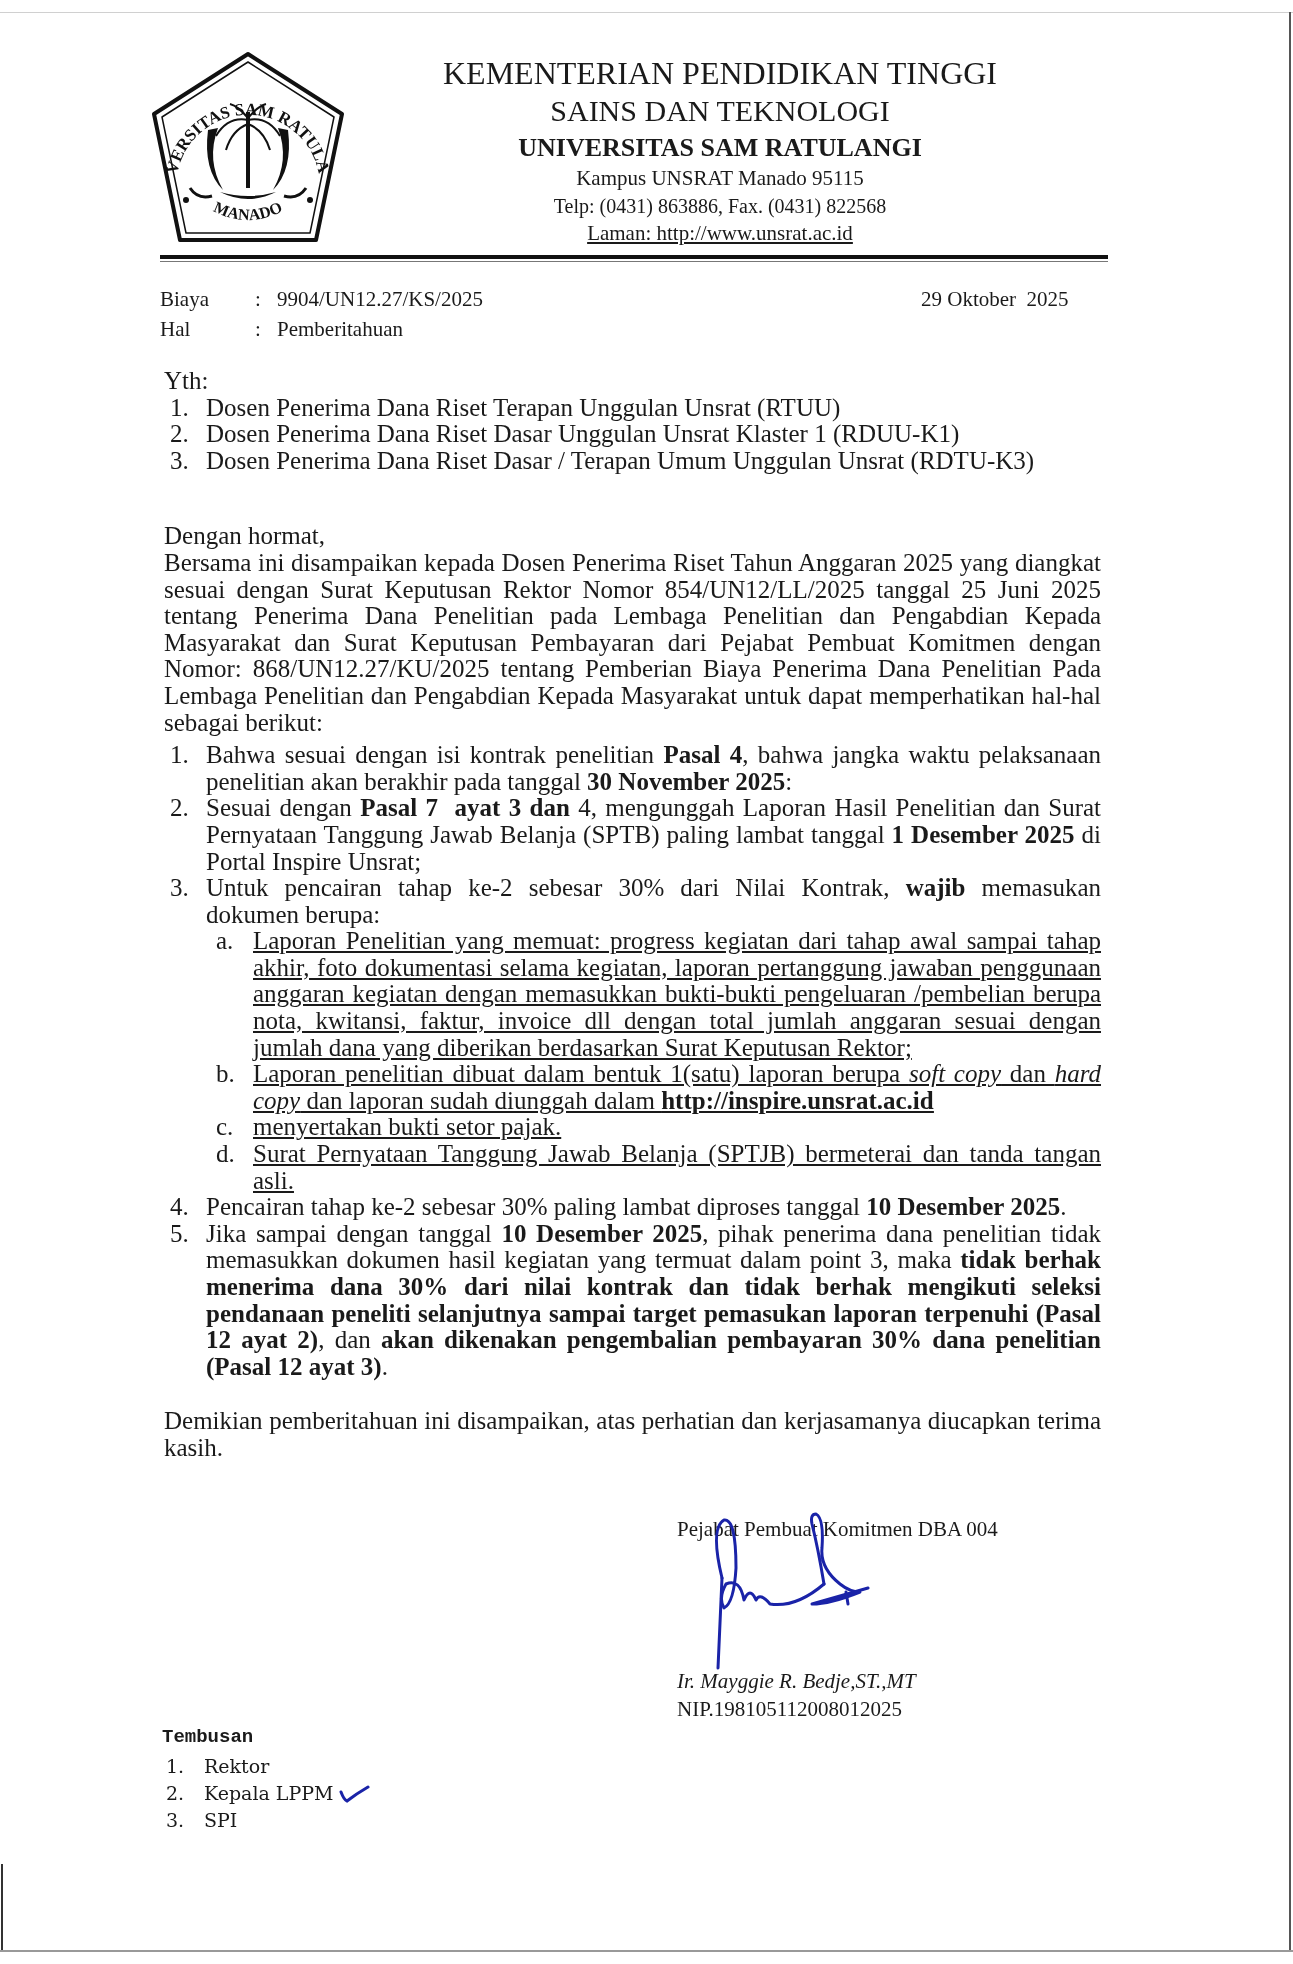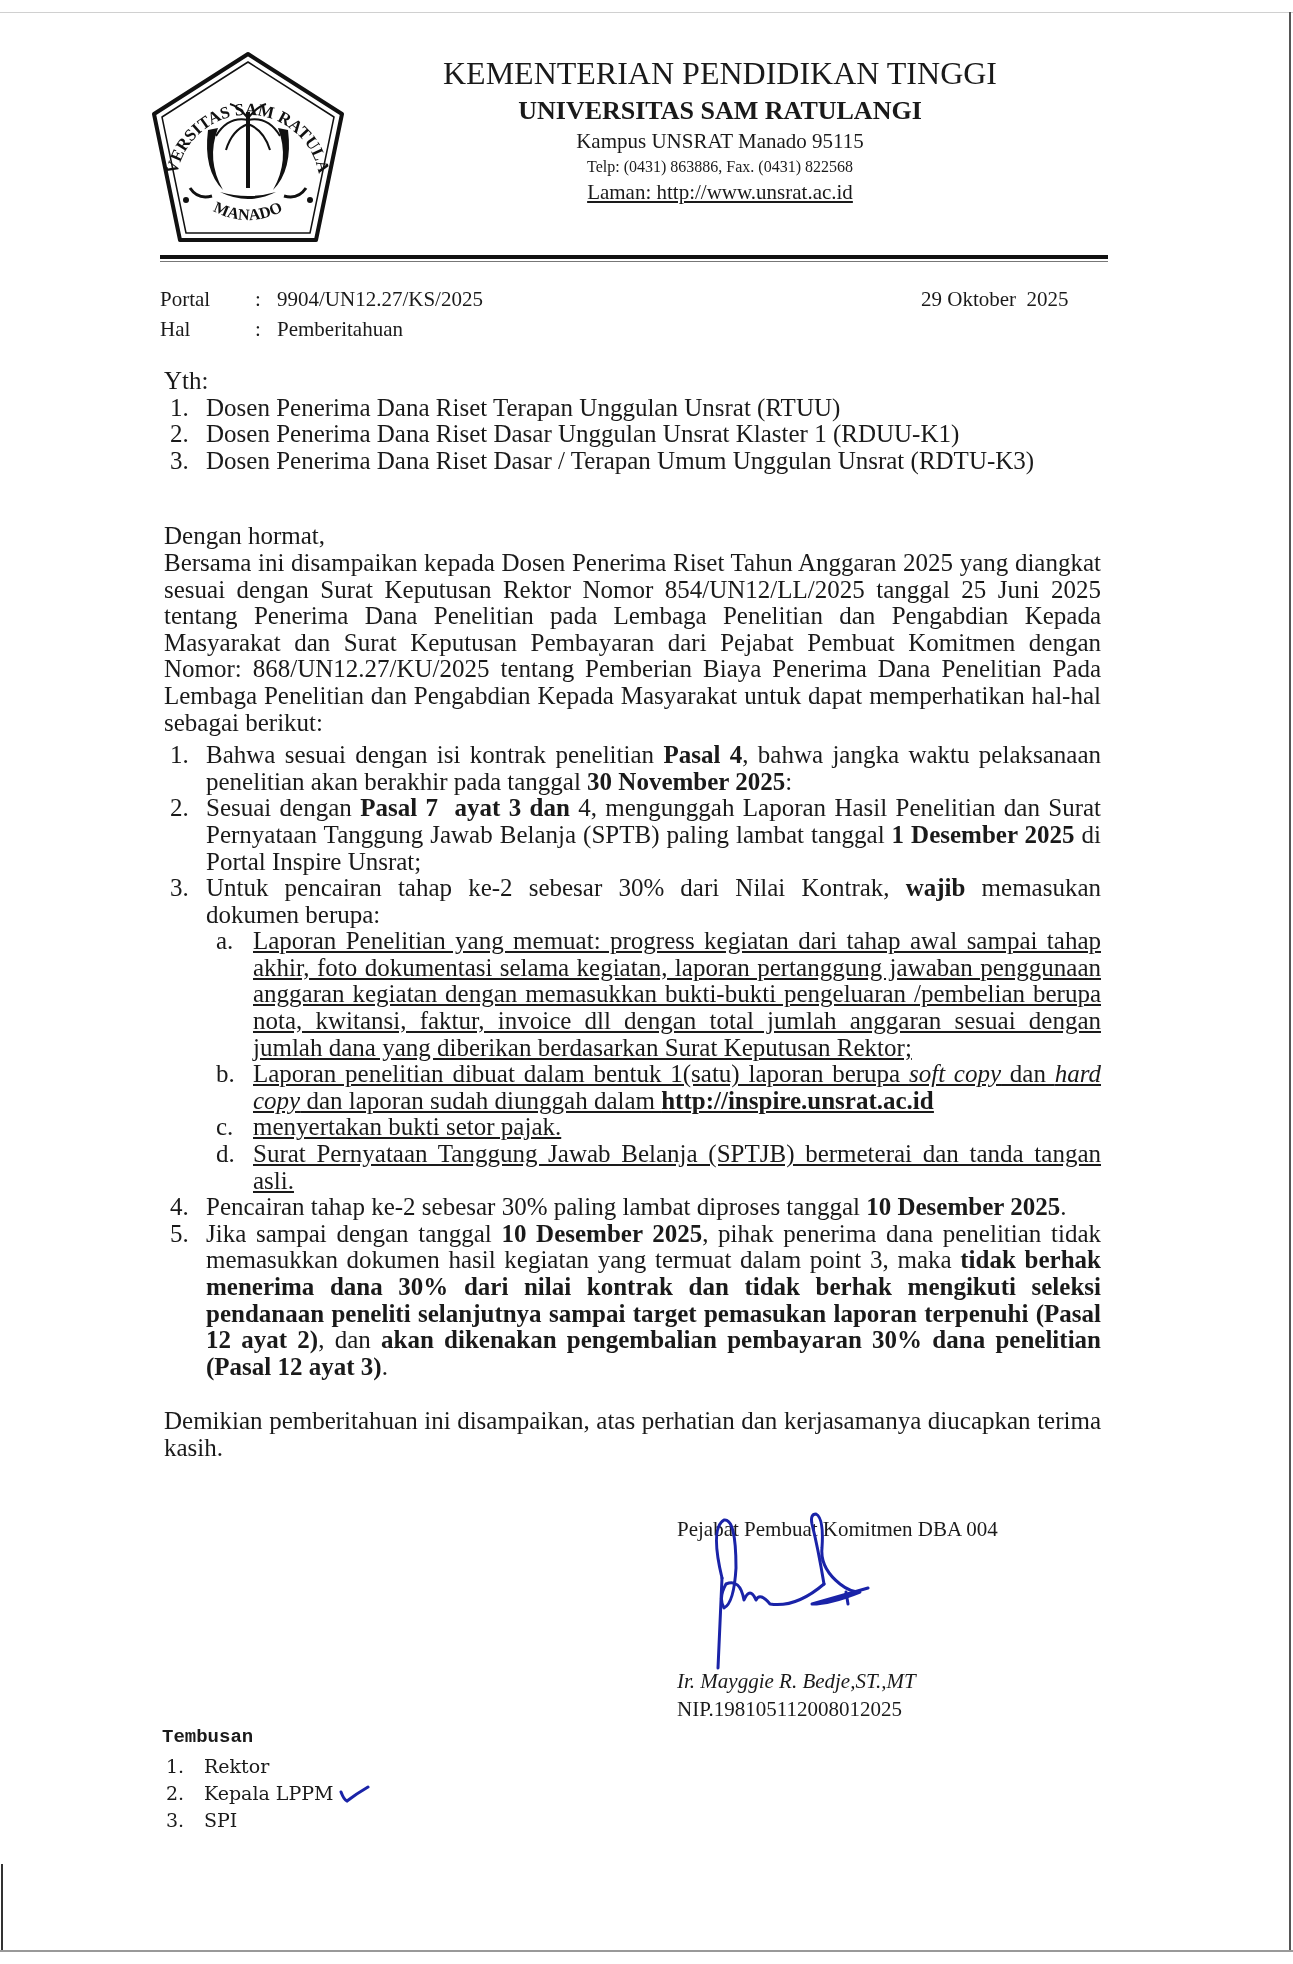--- a/index.html
+++ b/index.html
@@ -11,21 +11,21 @@
   .page-border-bottom { position:absolute; left:0; top:1950px; width:1293px; height:2px; background:#999; }
 
   .logo { position:absolute; left:148px; top:50px; width:200px; height:200px; }
 
   .letterhead { position:absolute; left:400px; top:55px; width:640px; text-align:center; line-height:1; }
   .lh-line { display:block; white-space:nowrap; }
   .lh-ministry1 { font-size:32px; margin-top:2px; }
   .lh-ministry2 { font-size:30px; margin-top:7px; }
   .lh-univ { font-size:26px; font-weight:bold; margin-top:9px; }
   .lh-addr { font-size:21px; margin-top:7px; }
-  .lh-phone { font-size:16px; margin-top:7px; }
+  .lh-phone { font-size:20px; margin-top:7px; }
   .lh-web { font-size:21px; margin-top:7px; text-decoration:underline; }
   .header-rule { position:absolute; left:160px; top:255px; width:948px; height:4px; background:#111; }
   .header-rule-thin { position:absolute; left:160px; top:261px; width:948px; height:1px; background:#777; }
 
   .meta { position:absolute; left:160px; top:284px; font-size:21px; line-height:30px; }
   .meta-row { display:flex; }
   .meta-label { width:95px; }
   .meta-colon { width:22px; }
   .date { position:absolute; left:921px; top:284px; font-size:21px; line-height:30px; white-space:pre; }
 
@@ -82,31 +82,32 @@
   <line x1="100" y1="62" x2="100" y2="138" stroke="#111" stroke-width="4"></line>
   <path d="M100 70 Q80 66 68 86 M100 70 Q120 66 132 86 M100 74 Q84 80 78 100 M100 74 Q116 80 122 100 M100 68 Q90 56 82 54 M100 68 Q110 56 118 54" fill="none" stroke="#111" stroke-width="2"></path>
   <path d="M72 142 Q100 156 128 142 Q100 150 72 142 Z" fill="#111"></path>
   <path d="M42 138 Q50 150 64 146 M158 138 Q150 150 136 146" fill="none" stroke="#111" stroke-width="3"></path>
   <circle cx="38" cy="150" r="3" fill="#111"></circle>
   <circle cx="162" cy="150" r="3" fill="#111"></circle>
 </svg>
 
 <div class="letterhead">
   <span class="lh-line lh-ministry1">KEMENTERIAN PENDIDIKAN TINGGI</span>
+  <span class="lh-line lh-ministry2">SAINS DAN TEKNOLOGI</span>
   <span class="lh-line lh-univ">UNIVERSITAS SAM RATULANGI</span>
   <span class="lh-line lh-addr">Kampus UNSRAT Manado 95115</span>
   <span class="lh-line lh-phone">Telp:  (0431) 863886, Fax. (0431) 822568</span>
   <span class="lh-line lh-web">Laman: http://www.unsrat.ac.id</span>
 </div>
 <div class="header-rule"></div>
 <div class="header-rule-thin"></div>
 
 <div class="meta">
   <div class="meta-row">
-    <span class="meta-label">Portal</span>
+    <span class="meta-label">Biaya</span>
     <span class="meta-colon">:</span>
     <span>9904/UN12.27/KS/2025</span>
   </div>
   <div class="meta-row">
     <span class="meta-label">Hal</span>
     <span class="meta-colon">:</span>
     <span>Pemberitahuan</span>
   </div>
 </div>
 <div class="date">29 Oktober  2025</div>

